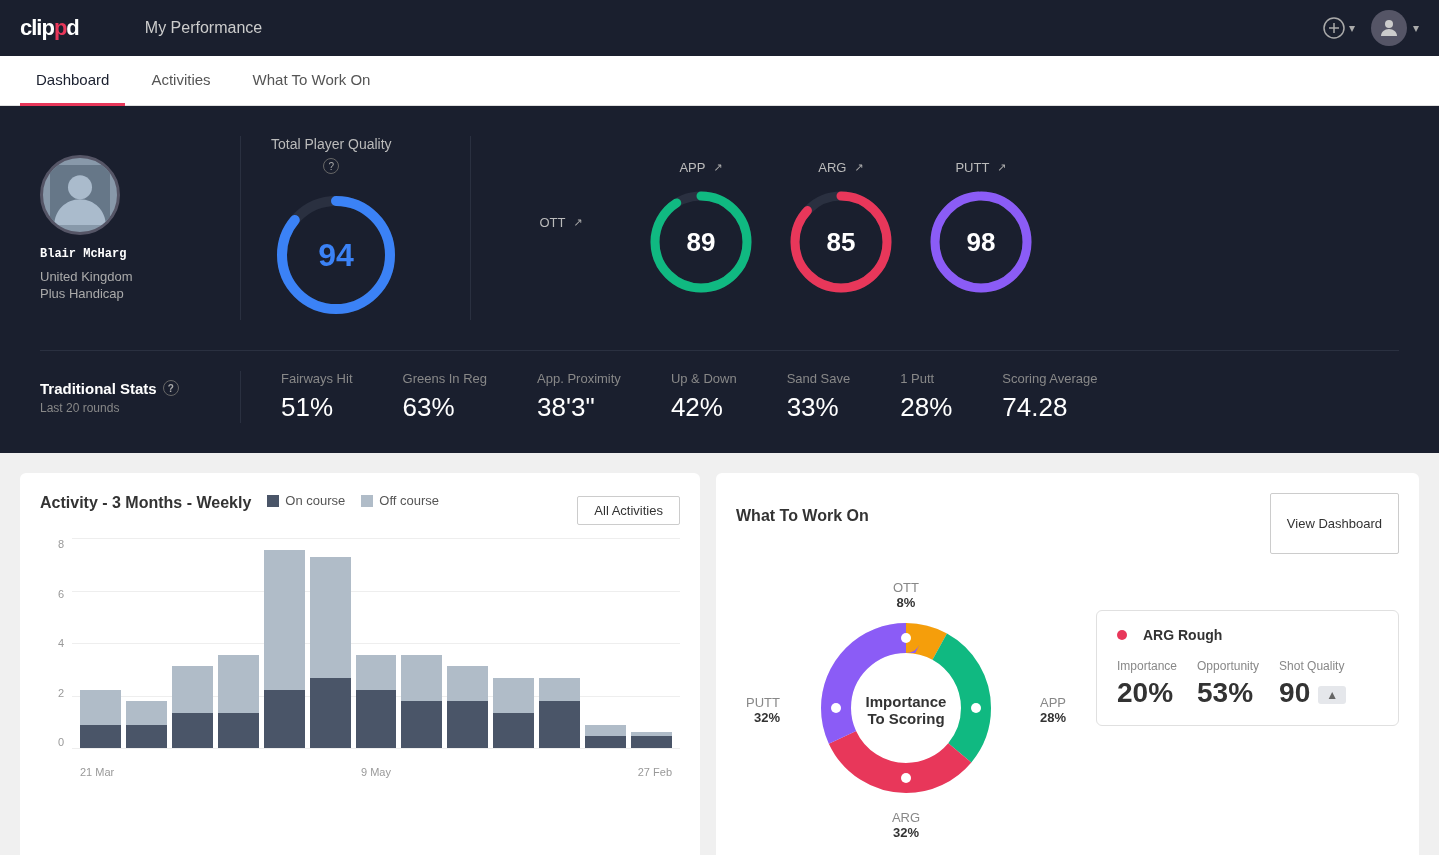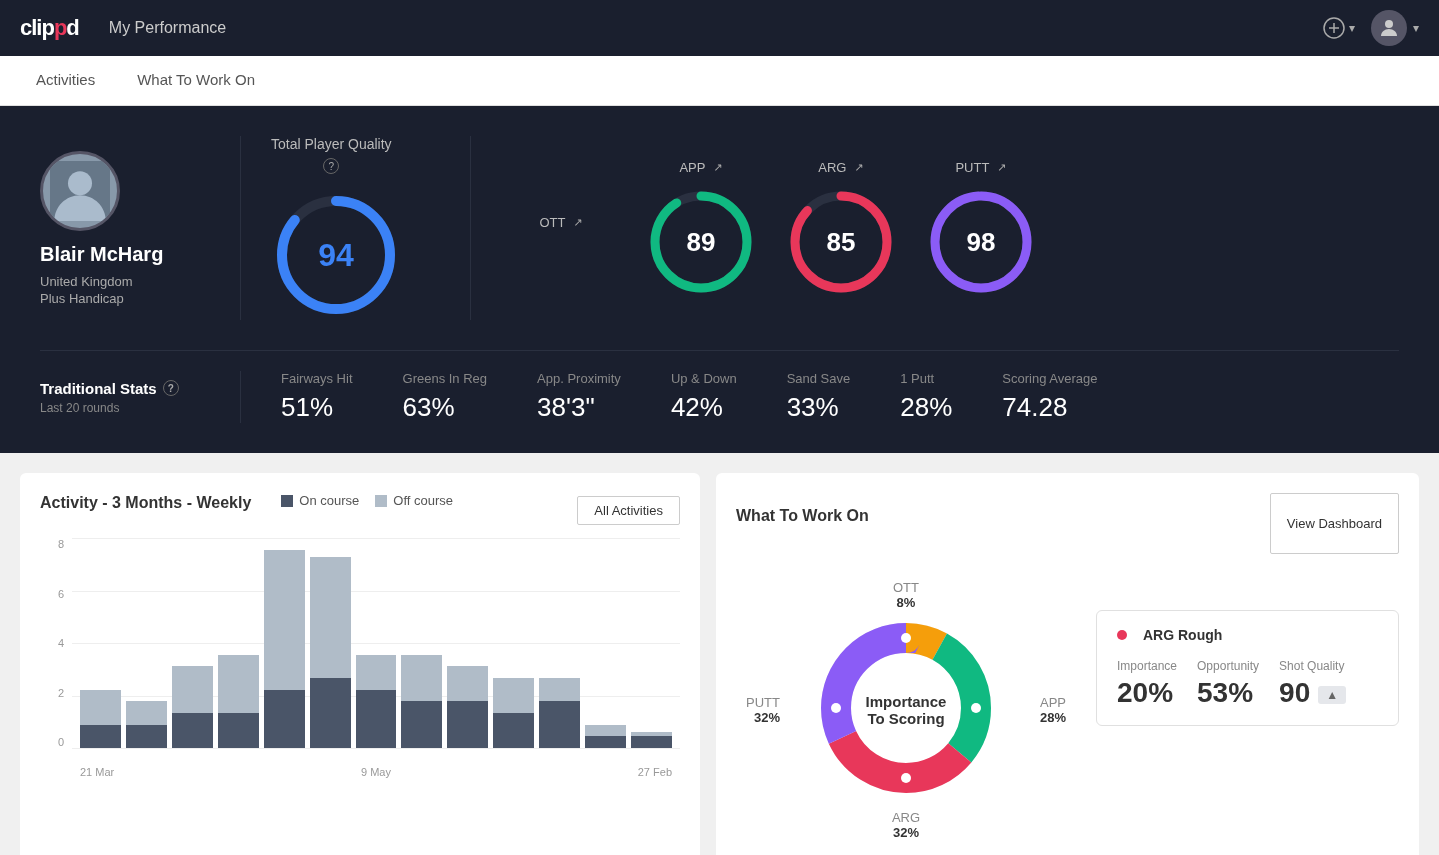--- a/index.html
+++ b/index.html
@@ -10,21 +10,21 @@
       background: #1a1f2e;
       height: 56px;
       display: flex;
       align-items: center;
       padding: 0 20px;
       justify-content: space-between;
     }
     .logo { color: #e8375a; font-size: 22px; font-weight: 700; letter-spacing: -1px; }
     .logo span { color: #fff; }
     .header-title { color: #ccc; font-size: 16px; margin-left: 30px; }
-    .header-left { display: flex; align-items: center; }
+    .header-left { display: flex; align-items: center; gap: 36px; }
     .header-right { display: flex; align-items: center; gap: 16px; }
     .header-icon { color: #aaa; font-size: 20px; cursor: pointer; }
     .avatar-circle { width: 36px; height: 36px; border-radius: 50%; background: #556; display: flex; align-items: center; justify-content: center; color: #fff; font-size: 14px; }
 
     
     .tabs {
       background: #fff;
       display: flex;
       align-items: center;
       border-bottom: 1px solid #e0e0e0;
@@ -53,21 +53,21 @@
       background: #1a1f2e;
       padding: 30px 40px;
       display: flex;
       flex-direction: column;
       gap: 30px;
     }
     .stats-top { display: flex; align-items: center; gap: 0; }
     .player-info { min-width: 200px; display: flex; flex-direction: column; align-items: flex-start; }
     .player-avatar { width: 80px; height: 80px; border-radius: 50%; background: #8899aa; border: 3px solid #556; overflow: hidden; display: flex; align-items: center; justify-content: center; margin-bottom: 12px; }
     .player-avatar svg { width: 60px; height: 60px; }
-    .player-name { color: #fff; font-size: 20px; font-weight: 700; margin-bottom: 8px; }
+    .player-name { color: #fff; font-size: 12px; font-weight: 700; margin-bottom: 8px; font-family: Liberation Mono, monospace; }
     .player-country { color: #aaa; font-size: 13px; margin-bottom: 2px; }
     .player-handicap { color: #aaa; font-size: 13px; }
 
     .quality-section { display: flex; gap: 0; flex: 1; border-left: 1px solid #2a3040; padding-left: 30px; }
     .tpq-container { display: flex; flex-direction: column; align-items: flex-start; min-width: 200px; border-right: 1px solid #2a3040; padding-right: 30px; margin-right: 30px; }
     .tpq-label { color: #bbb; font-size: 14px; margin-bottom: 16px; display: flex; align-items: center; gap: 6px; flex-direction: column; }
     .tpq-label .help { width: 16px; height: 16px; border-radius: 50%; border: 1px solid #666; display: flex; align-items: center; justify-content: center; font-size: 10px; color: #aaa; }
 
     
     .donut-group { display: flex; align-items: center; gap: 20px; }
@@ -145,20 +145,21 @@
             <circle cx="12" cy="8" r="4"></circle>
             <path d="M4 20c0-4 3.6-7 8-7s8 3 8 7"></path>
           </svg>
       </div>
       <span style="color:#aaa;font-size:12px;">▾</span>
     </div>
   </div>
 </div>
 
 <div class="tabs">
+  <div class="tab active">Dashboard</div>
   <div class="tab">Activities</div>
   <div class="tab">What To Work On</div>
 </div>
 
 <div class="stats-banner">
 
   <div class="stats-top">
 
     <div class="player-info">
       <div class="player-avatar">
@@ -281,21 +282,21 @@
         <div class="stat-value">74.28</div>
       </div>
     </div>
   </div>
 </div>
 
 <div class="bottom-panels">
 
   <div class="panel" style="max-width:680px;">
     <div class="chart-header">
-      <div style="display:flex;align-items:center;gap:30px;">
+      <div style="display:flex;align-items:center;gap:16px;">
         <div class="panel-title">Activity - 3 Months - Weekly</div>
         <div class="chart-legend">
           <div class="legend-item">
             <div class="legend-dot" style="background:#4a5568;"></div>
             <span>On course</span>
           </div>
           <div class="legend-item">
             <div class="legend-dot" style="background:#b0bcc8;"></div>
             <span>Off course</span>
           </div>

